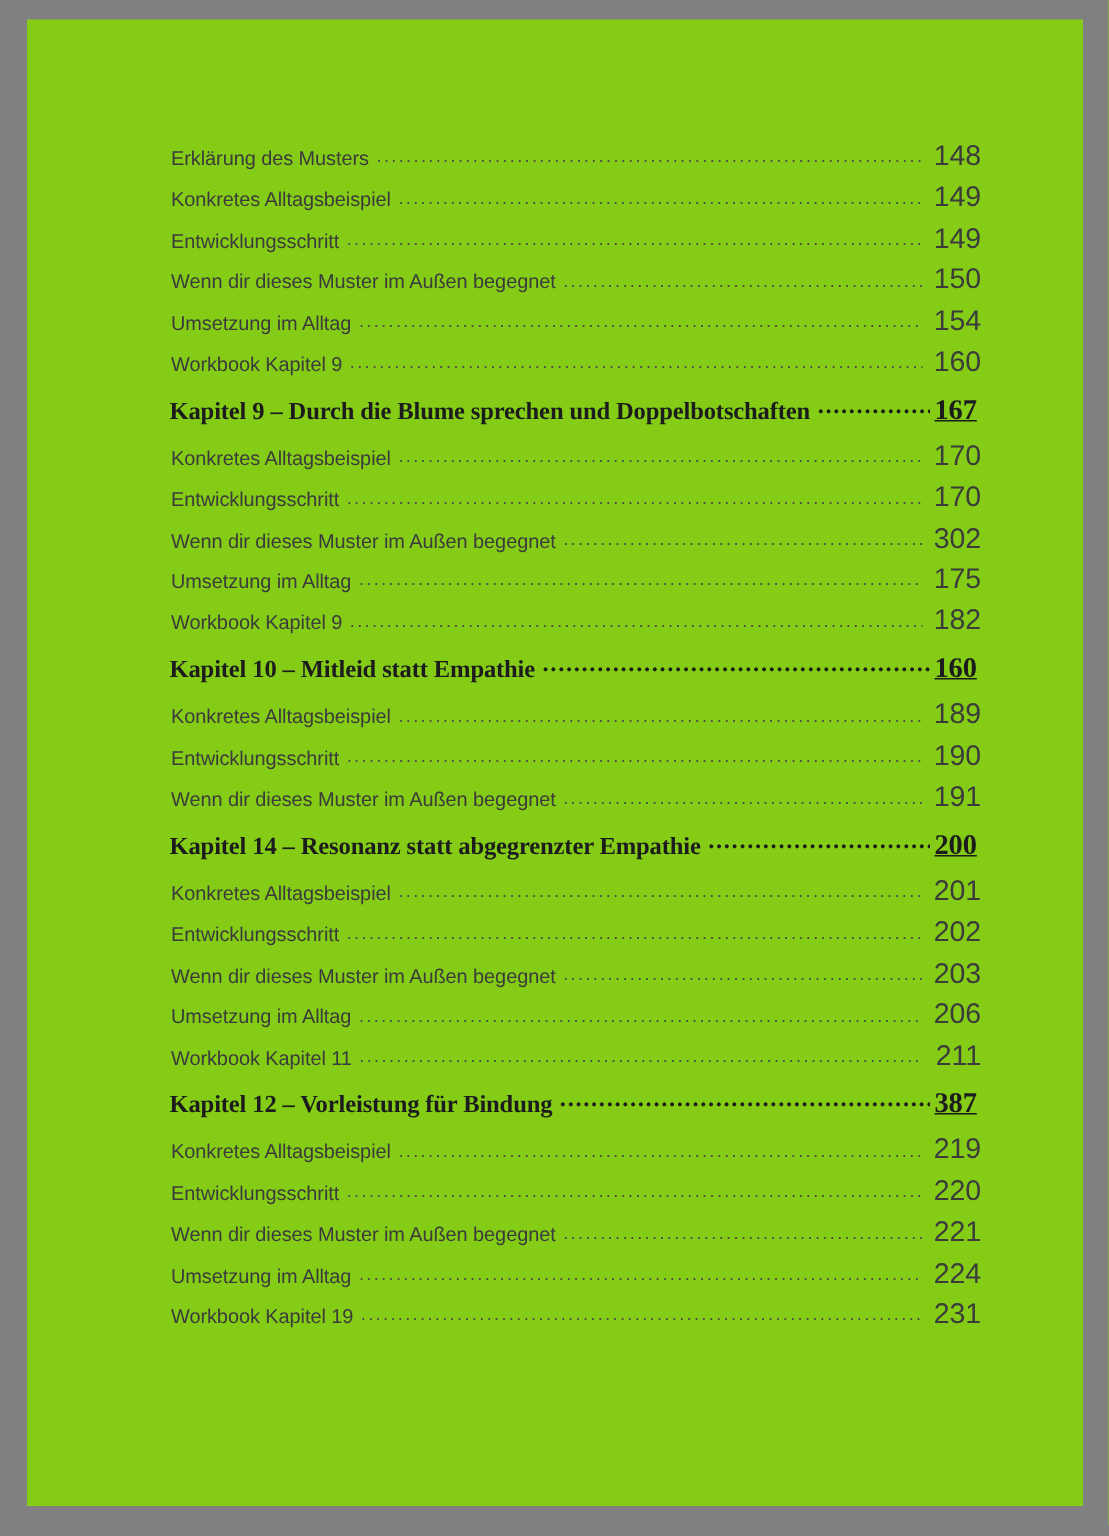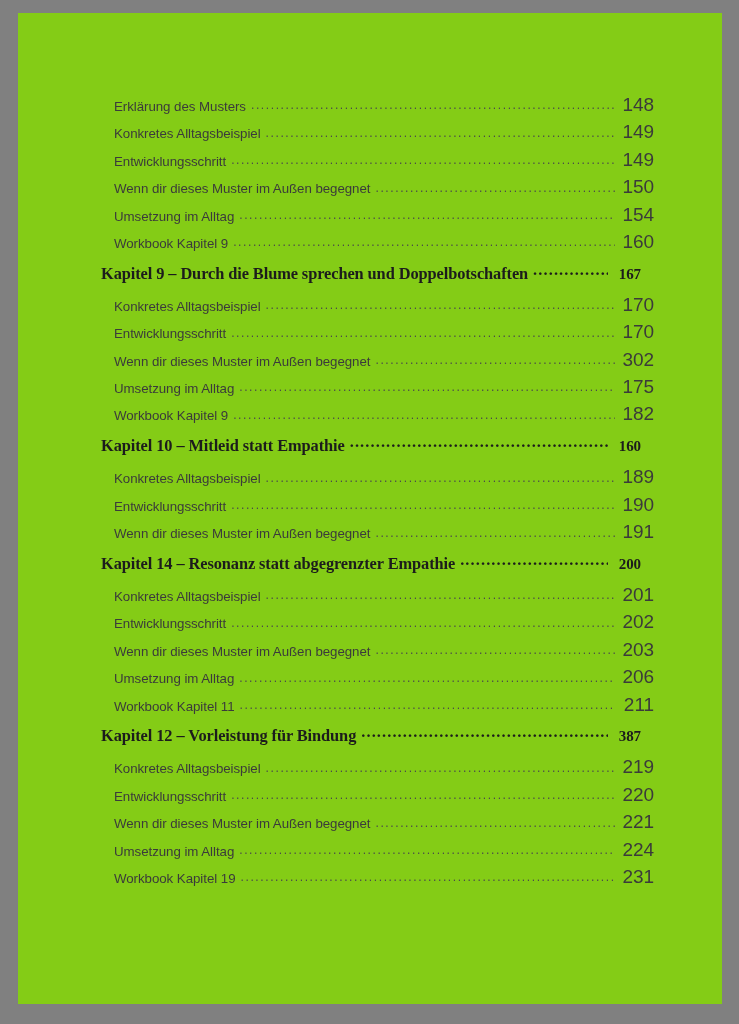--- a/index.html
+++ b/index.html
@@ -75,20 +75,21 @@
 
   
   .toc-row.chapter {
     height: 29px;
     padding-left: 0px;
     font-family: "Liberation Serif", "DejaVu Serif", serif;
     font-weight: bold;
     font-size: 16.4px;
     color: #1c1c1c;
     letter-spacing: -0.1px;
+    margin-left: 12px;
   }
   .toc-row.chapter .entry-title {
     flex: 0 0 auto;
     padding-right: 3px;
   }
   .toc-row.chapter .leader {
     flex: 1 1 auto;
     overflow: hidden;
     height: 1em;
     position: relative;
@@ -102,24 +103,25 @@
     font-family: "Liberation Serif", "DejaVu Serif", serif;
     font-weight: bold;
     font-size: 16.4px;
     letter-spacing: 1.1px;
     color: #1c1c1c;
     white-space: nowrap;
   }
   .toc-row.chapter .page-num {
     flex: 0 0 auto;
     min-width: 30px;
-    text-align: right;
-    font-size: 15px;
+    text-align: left;
+    font-size: 19px;
     color: #1c1c1c;
     padding-left: 1px;
+    text-decoration: underline;
   }
   
   .toc-row.chapter.spaced-top { margin-top: 4px; }
   .toc-row.chapter.spaced-bot { margin-bottom: 2.5px; }
 </style>
 </head>
 <body>
 
 <div class="page-sheet">
   <div class="toc-body">

